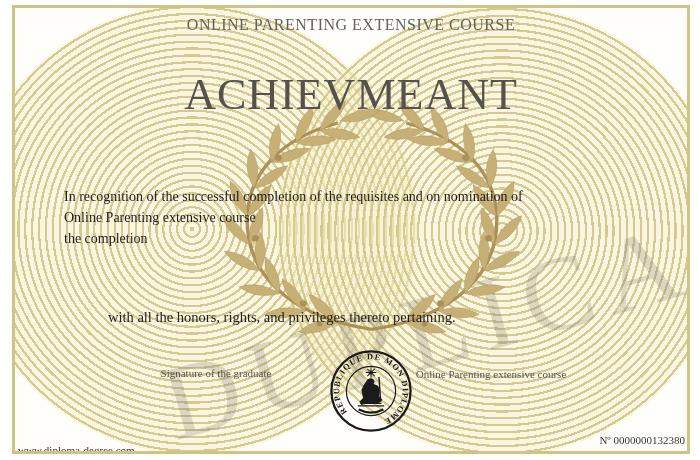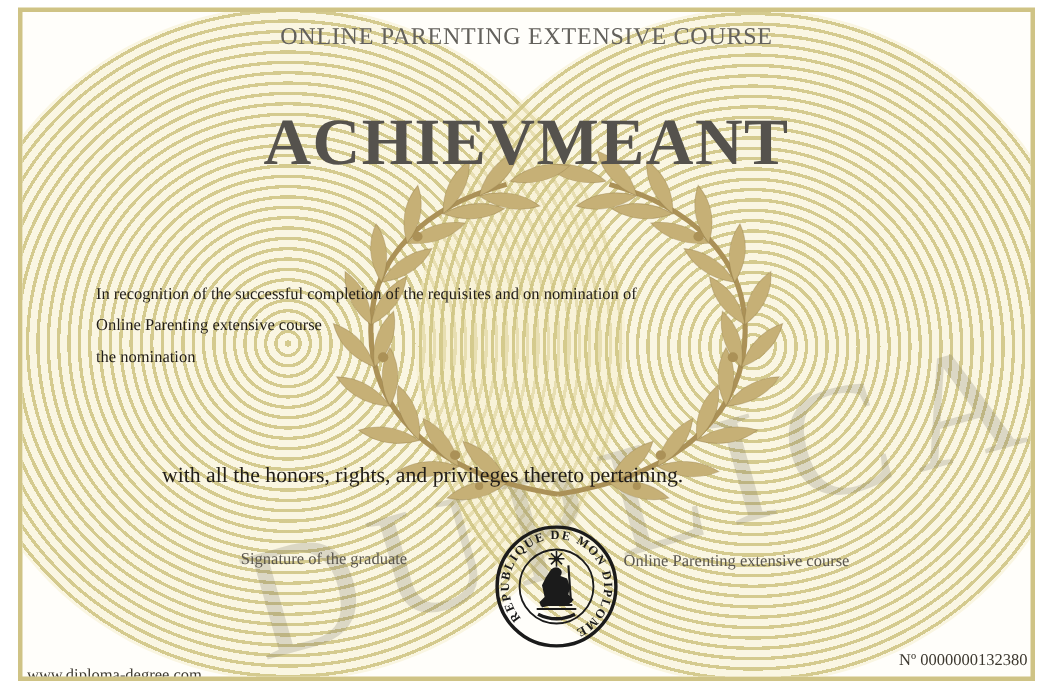--- a/index.html
+++ b/index.html
@@ -30,23 +30,23 @@
     z-index:1;white-space:nowrap;user-select:none;
   }
   .wreath{position:absolute;left:197px;top:78px;width:320px;height:250px;z-index:2;}
   .txt{position:absolute;z-index:3;}
   .header{
     left:0;top:8px;width:100%;text-align:center;
     font-size:16px;letter-spacing:0.5px;color:#63615c;
   }
   .title{
     left:0;top:62px;width:100%;text-align:center;
-    font-size:44px;line-height:50px;letter-spacing:1px;color:#55524d;font-weight:bold;
+    font-size:44px;line-height:50px;letter-spacing:1px;color:#55524d;
   }
-  .body-block{left:49px;top:178px;width:580px;font-size:11px;line-height:21px;color:#201c18;}
+  .body-block{left:49px;top:178px;width:580px;font-size:14px;line-height:21px;color:#201c18;}
   .honors{left:93px;top:301px;width:500px;font-size:14.5px;color:#201c18;}
   .sig{font-size:11px;color:#5a564e;text-align:center;}
   .sig-left{left:86px;top:359px;width:230px;}
   .sig-right{left:361px;top:360px;width:230px;}
   .seal{position:absolute;left:312px;top:339px;width:88px;height:88px;z-index:4;}
   .footer-left{left:3px;top:425px;font-size:11px;color:#3b372e;margin-top:11px;}
   .footer-right{right:2px;top:426px;font-size:11px;color:#3b372e;}
 </style>
 </head>
 <body>
@@ -97,21 +97,21 @@
       <use href="#branch" transform="translate(280 0) scale(-1 1)"></use>
     </svg>
 
     <div class="txt header">ONLINE PARENTING EXTENSIVE COURSE</div>
 
     <div class="txt title">ACHIEVMEANT</div>
 
     <div class="txt body-block">
       <div>In recognition of the successful completion of the requisites and on nomination of</div>
       <div>Online Parenting extensive course</div>
-      <div>the nomination</div>
+      <div>the completion</div>
     </div>
 
     <div class="txt sig sig-left">Signature of the graduate</div>
 
     <div class="txt honors">with all the honors, rights, and privileges thereto pertaining.</div>
 
     <div class="txt sig sig-right">Online Parenting extensive course</div>
 
     <svg class="seal" viewBox="0 0 100 100" aria-hidden="true">
       <defs>

